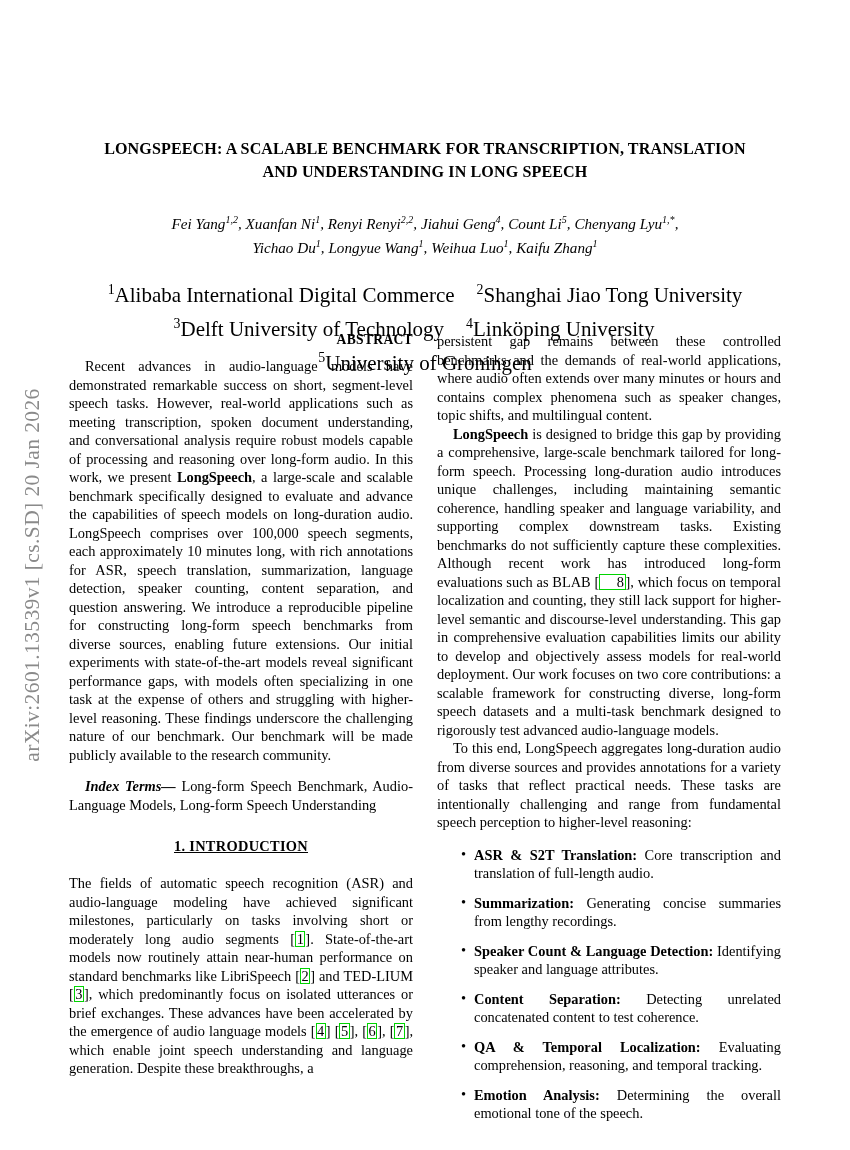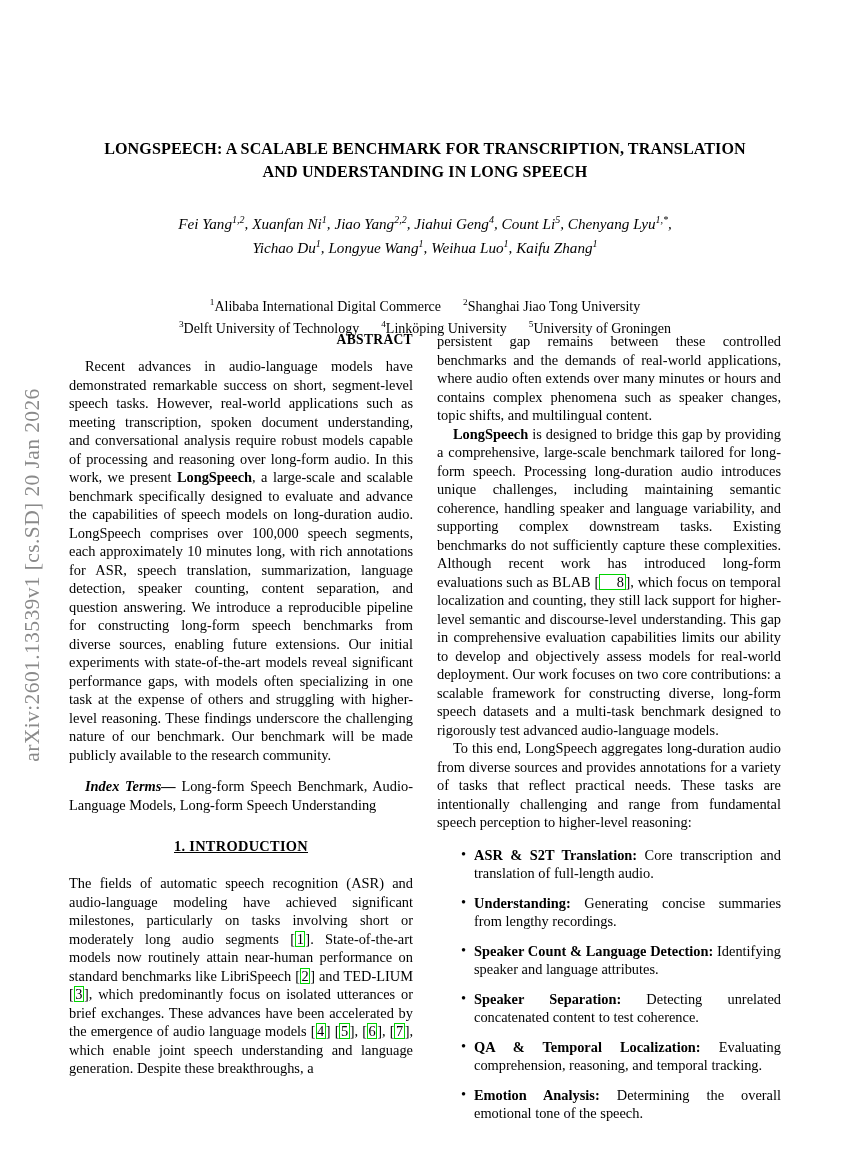--- a/index.html
+++ b/index.html
@@ -67,22 +67,22 @@
     font-size: 15.2px;
     line-height: 1.58;
   }
   .author-line { display: block; }
   sup {
     font-size: 0.66em;
     vertical-align: super;
     line-height: 0;
   }
   .affil-block {
-    margin-top: 36px;
-    font-size: 14px;
+    margin-top: 18px;
+    font-size: 21px;
     line-height: 1.62;
   }
   .affil-line { display: block; }
   .affil-item { white-space: nowrap; }
   .affil-gap { display: inline-block; width: 22px; }
 
   
   #columns {
     position: absolute;
     left: 0;
@@ -171,21 +171,21 @@
 <div id="page">
 
   <div id="title-block">
     <div class="paper-title">
       <span>LONGSPEECH: A SCALABLE BENCHMARK FOR TRANSCRIPTION, TRANSLATION AND</span>
       <span>UNDERSTANDING IN LONG SPEECH</span>
     </div>
 
     <div class="author-block">
       <span class="author-line">
-        <span><span>Fei Yang</span><sup>1,2</sup><span>, </span></span><span><span>Xuanfan Ni</span><sup>1</sup><span>, </span></span><span><span>Jiao Yang</span><sup>2,2</sup><span>, </span></span><span><span>Jiahui Geng</span><sup>4</sup><span>, </span></span><span><span>Count Li</span><sup>5</sup><span>, </span></span><span><span>Chenyang Lyu</span><sup>1,*</sup><span>,</span></span>
+        <span><span>Fei Yang</span><sup>1,2</sup><span>, </span></span><span><span>Xuanfan Ni</span><sup>1</sup><span>, </span></span><span><span>Renyi Renyi</span><sup>2,2</sup><span>, </span></span><span><span>Jiahui Geng</span><sup>4</sup><span>, </span></span><span><span>Count Li</span><sup>5</sup><span>, </span></span><span><span>Chenyang Lyu</span><sup>1,*</sup><span>,</span></span>
       </span>
       <span class="author-line">
         <span><span>Yichao Du</span><sup>1</sup><span>, </span></span><span><span>Longyue Wang</span><sup>1</sup><span>, </span></span><span><span>Weihua Luo</span><sup>1</sup><span>, </span></span><span><span>Kaifu Zhang</span><sup>1</sup><span></span></span>
       </span>
     </div>
 
     <div class="affil-block">
       <span class="affil-line">
         <span class="affil-item"><sup>1</sup><span>Alibaba International Digital Commerce</span></span><span class="affil-gap"></span><span class="affil-item"><sup>2</sup><span>Shanghai Jiao Tong University</span></span>
       </span>
@@ -218,21 +218,21 @@
     <div class="col col-right">
 
       <p class="para noindent" id="right-carry">persistent gap remains between these controlled benchmarks and the demands of real-world applications, where audio often extends over many minutes or hours and contains complex phenomena such as speaker changes, topic shifts, and multilingual content.</p>
 
       <p class="para indent"><b>LongSpeech</b><span> is designed to bridge this gap by providing a comprehensive, large-scale benchmark tailored for long-form speech. Processing long-duration audio introduces unique challenges, including maintaining semantic coherence, handling speaker and language variability, and supporting complex downstream tasks. Existing benchmarks do not sufficiently capture these complexities. Although recent work has introduced long-form evaluations such as BLAB [</span><a class="cite" href="#">8</a><span>], which focus on temporal localization and counting, they still lack support for higher-level semantic and discourse-level understanding. This gap in comprehensive evaluation capabilities limits our ability to develop and objectively assess models for real-world deployment. Our work focuses on two core contributions: a scalable framework for constructing diverse, long-form speech datasets and a multi-task benchmark designed to rigorously test advanced audio-language models.</span></p>
 
       <p class="para indent">To this end, LongSpeech aggregates long-duration audio from diverse sources and provides annotations for a variety of tasks that reflect practical needs. These tasks are intentionally challenging and range from fundamental speech perception to higher-level reasoning:</p>
 
       <ul class="task-list">
         <li><span class="bullet">•</span><b>ASR &amp; S2T Translation:</b><span> Core transcription and translation of full-length audio.</span></li>
-        <li><span class="bullet">•</span><b>Understanding:</b><span> Generating concise summaries from lengthy recordings.</span></li>
+        <li><span class="bullet">•</span><b>Summarization:</b><span> Generating concise summaries from lengthy recordings.</span></li>
         <li><span class="bullet">•</span><b>Speaker Count &amp; Language Detection:</b><span> Identifying speaker and language attributes.</span></li>
-        <li><span class="bullet">•</span><b>Speaker Separation:</b><span> Detecting unrelated concatenated content to test coherence.</span></li>
+        <li><span class="bullet">•</span><b>Content Separation:</b><span> Detecting unrelated concatenated content to test coherence.</span></li>
         <li><span class="bullet">•</span><b>QA &amp; Temporal Localization:</b><span> Evaluating comprehension, reasoning, and temporal tracking.</span></li>
         <li><span class="bullet">•</span><b>Emotion Analysis:</b><span> Determining the overall emotional tone of the speech.</span></li>
       </ul>
     </div>
   </div>
 </div>
 
 </body></html>

